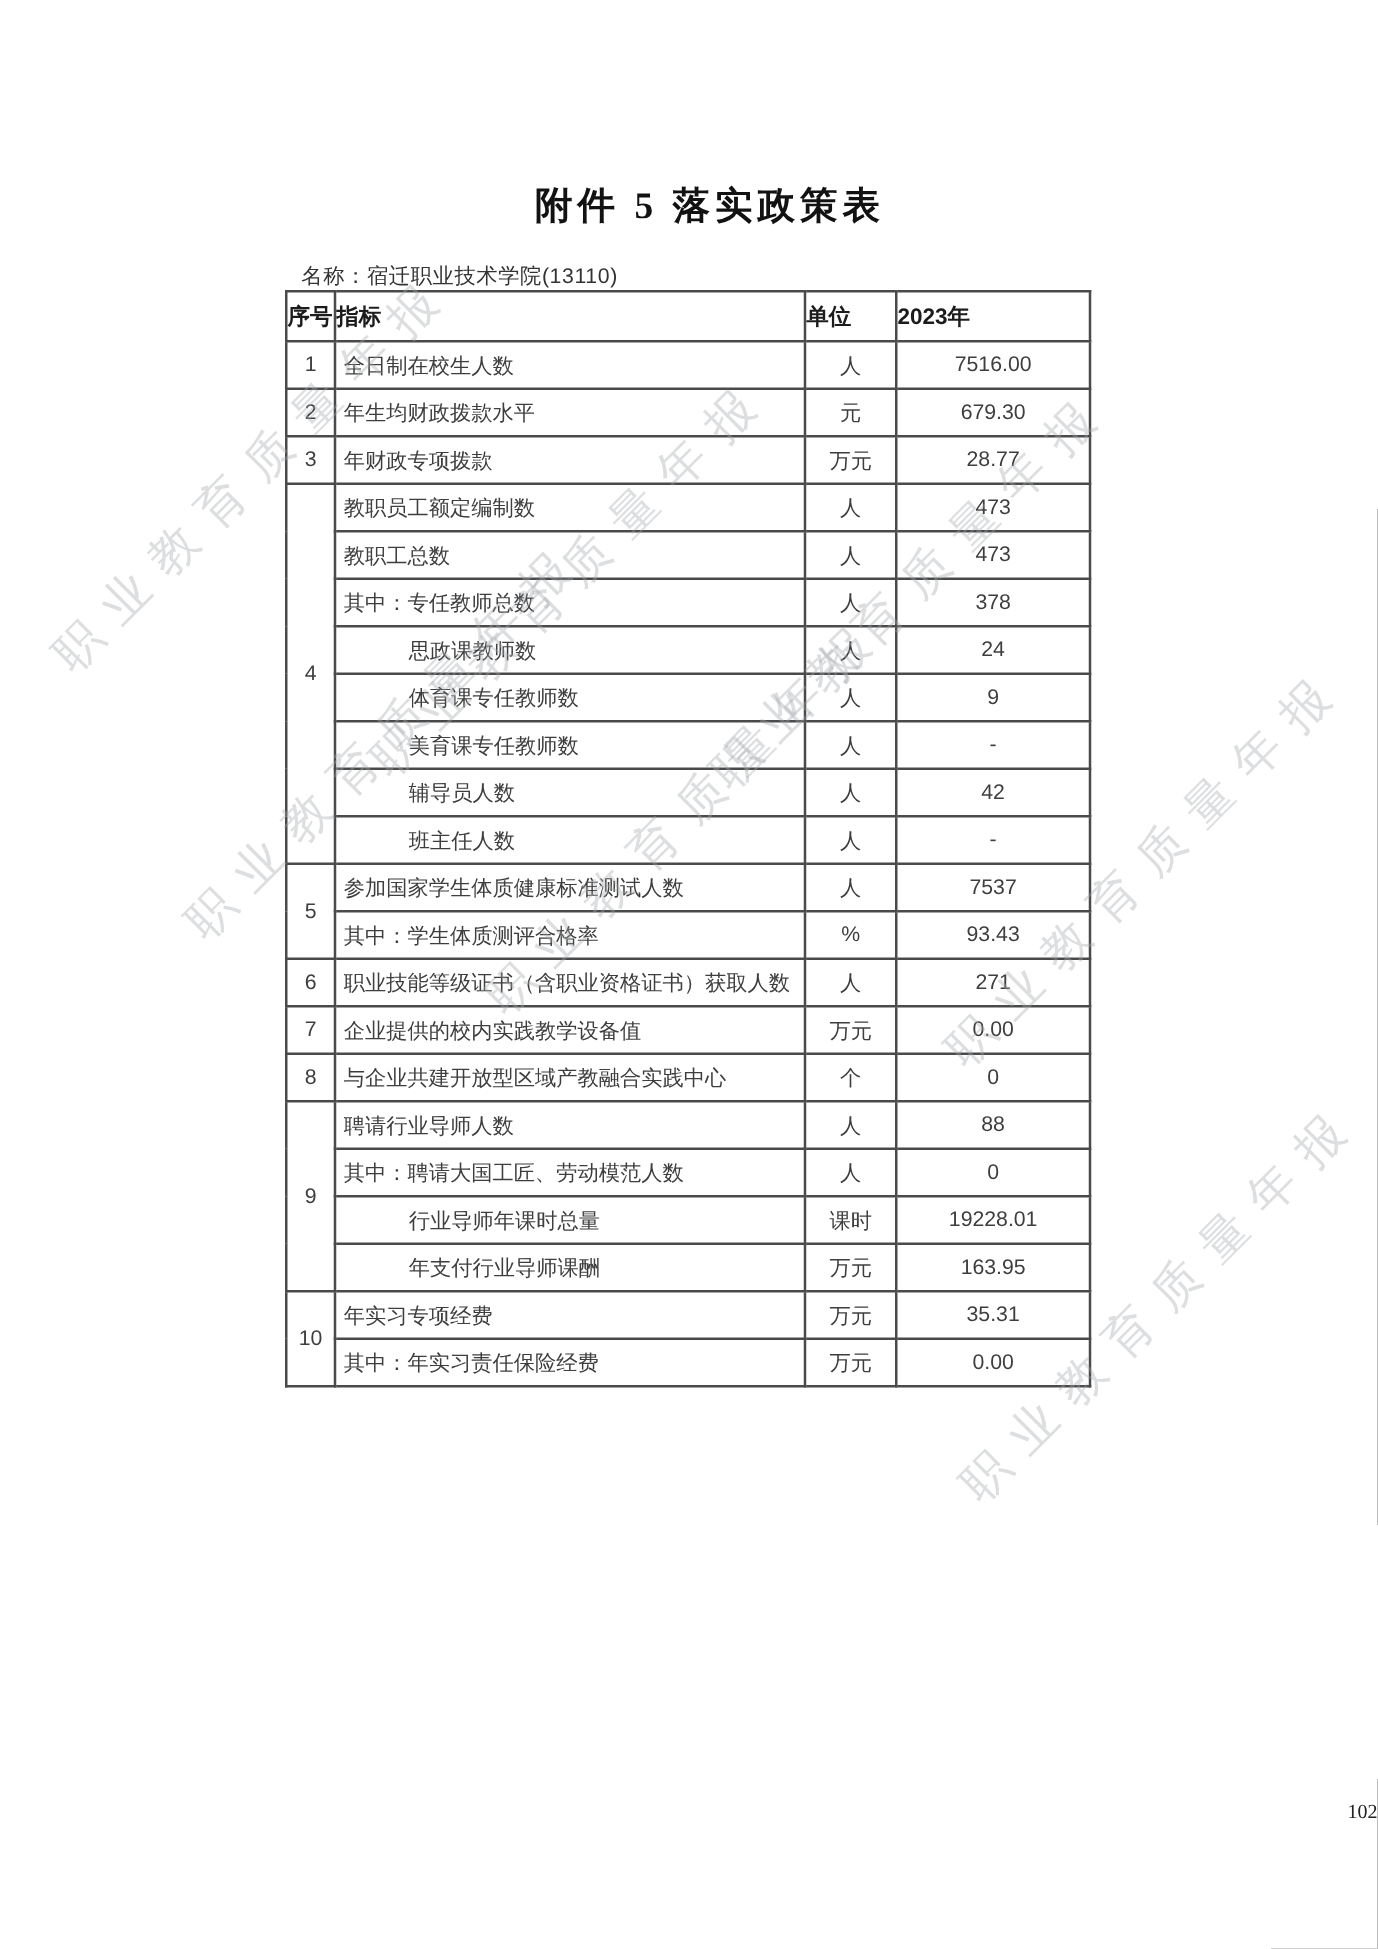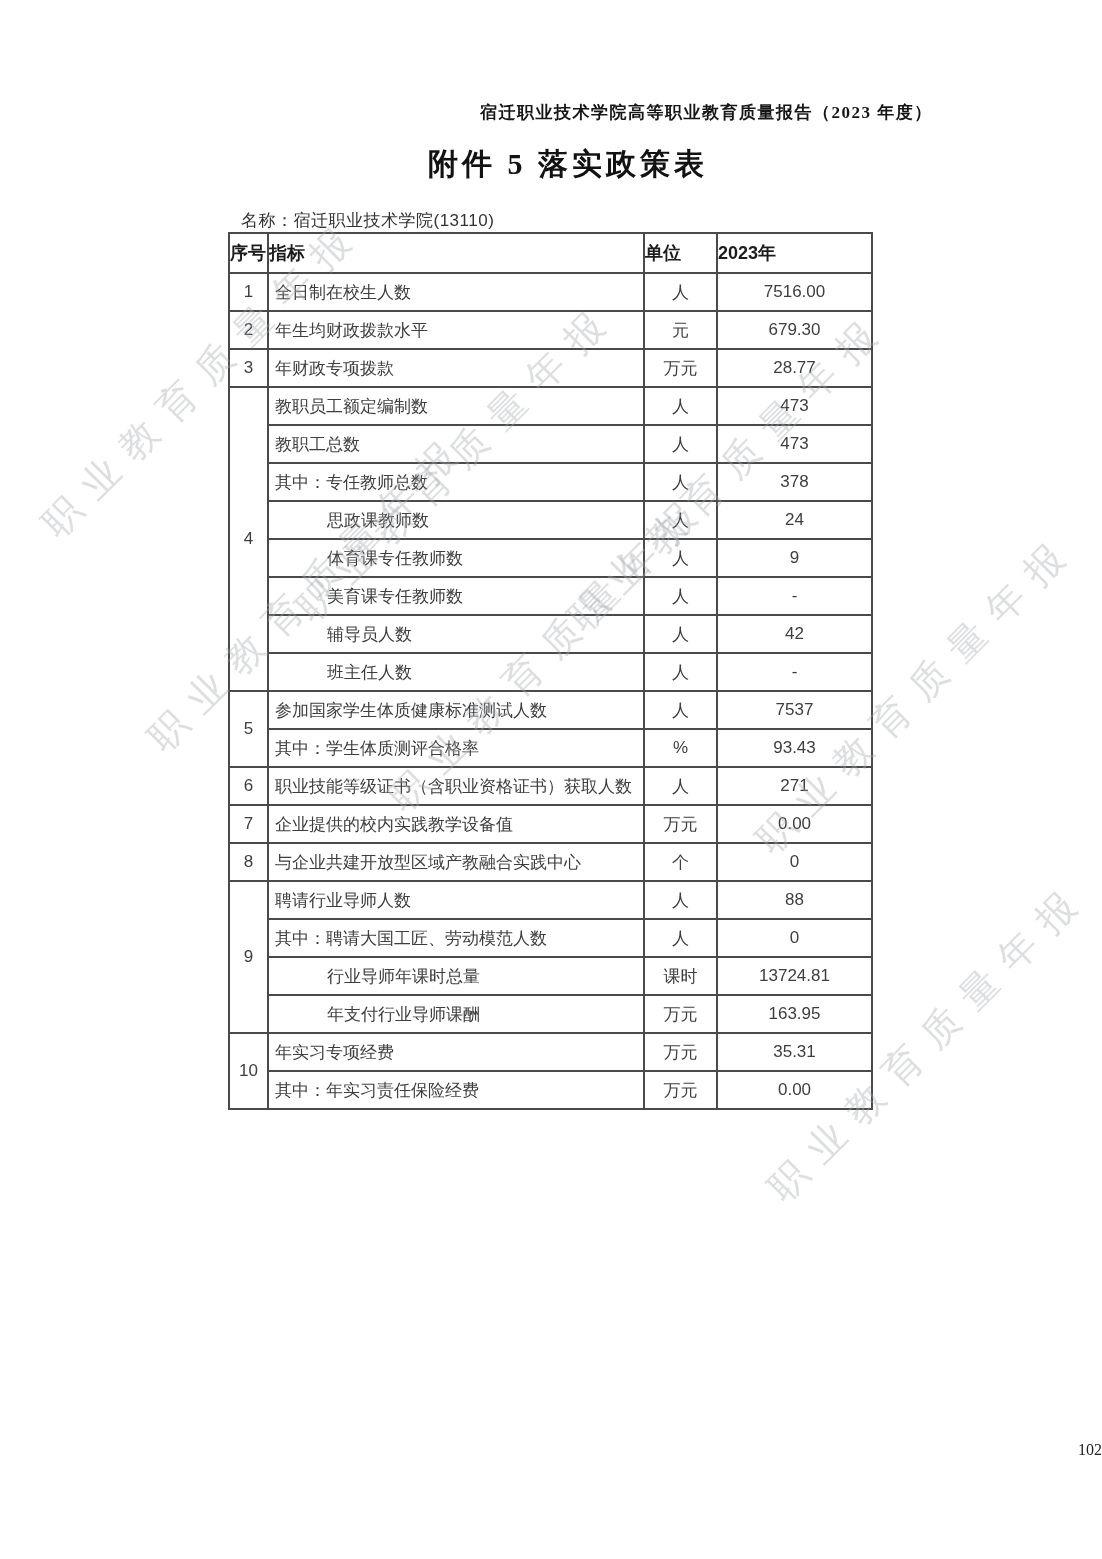--- a/index.html
+++ b/index.html
@@ -82,21 +82,20 @@
 <div class="page">
 
   <span class="wm wm1">职业教育质量年报</span>
   <span class="wm wm2">职业教育质量年报</span>
   <span class="wm wm3">职业教育质量年报</span>
   <span class="wm wm4">职业教育质量年报</span>
   <span class="wm wm5">职业教育质量年报</span>
   <span class="wm wm6">职业教育质量年报</span>
   <span class="wm wm7">职业教育质量年报</span>
 
-  <div class="doc-header">宿迁职业技术学院高等职业教育质量报告（2023 年度）</div>
 
   <div class="doc-title">附件 5 落实政策表</div>
 
   <div class="table-caption">名称：宿迁职业技术学院(13110)</div>
 
   <table class="policy">
     <colgroup>
       <col style="width:39px">
       <col style="width:376px">
       <col style="width:73px">
@@ -206,21 +205,21 @@
           <td class="value">88</td>
         </tr>
         <tr>
           <td class="label">其中：聘请大国工匠、劳动模范人数</td>
           <td class="unit">人</td>
           <td class="value">0</td>
         </tr>
         <tr>
           <td class="label indent">行业导师年课时总量</td>
           <td class="unit">课时</td>
-          <td class="value">13724.81</td>
+          <td class="value">19228.01</td>
         </tr>
         <tr>
           <td class="label indent">年支付行业导师课酬</td>
           <td class="unit">万元</td>
           <td class="value">163.95</td>
         </tr>
         <tr>
           <td class="no" rowspan="2">10</td>
           <td class="label">年实习专项经费</td>
           <td class="unit">万元</td>

